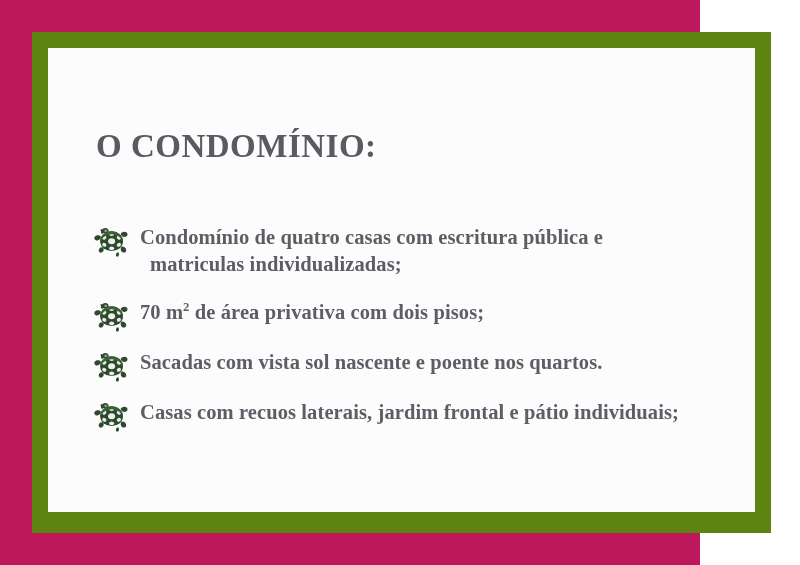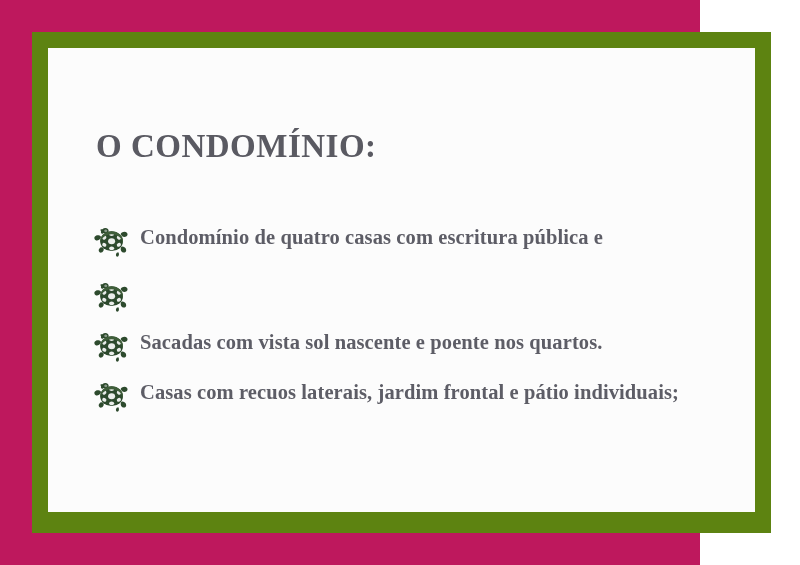--- a/index.html
+++ b/index.html
@@ -147,20 +147,21 @@
                   <ellipse cx="10.3" cy="19.8" rx="2.2" ry="1.8" transform="rotate(32 10.3 19.8)"></ellipse>
                   <ellipse cx="24.9" cy="19.8" rx="2.2" ry="1.8" transform="rotate(-32 24.9 19.8)"></ellipse>
                 </g>
 
                 <path d="M17.6 6.3c6.3 0 11.4 4.4 11.4 9.9 0 0.6-0.1 1.2-0.2 1.8-0.7-5.0-5.5-8.8-11.2-8.8-5.7 0-10.5 3.8-11.2 8.8-0.1-0.6-0.2-1.2-0.2-1.8 0-5.5 5.1-9.9 11.4-9.9z" fill="#3f5e3a"></path>
               </g>
             </svg>
           </span>
           <span class="bullet-text">
             <span>Condomínio de quatro casas com escritura pública e</span>
+            <span class="line2">matriculas individualizadas;</span>
           </span>
         </li>
 
         <li class="bullet-item tight">
           <span class="turtle-icon">
             <svg viewBox="0 0 36 32" width="36" height="32" aria-hidden="true">
               <g fill="#2d4a2d">
                 <path d="M8.4 4.2c1.6-1.5 4.1-1.6 5.5-0.2 1.1 1.1 1.0 2.9-0.2 3.9-1.1 0.9-2.8 0.9-3.9 0.1-0.4 0.7-1.2 1.0-1.9 0.7-0.9-0.4-1.2-1.5-0.8-2.4-0.6-0.5-0.8-1.4-0.3-2.0l1.6-0.1z"></path>
                 <path d="M10.6 5.0c0.7-0.6 1.8-0.6 2.4 0.1 0.5 0.6 0.3 1.5-0.4 1.9-0.8 0.4-1.8 0.1-2.2-0.6-0.3-0.5-0.2-1.1 0.2-1.4z" fill="#fcfcfc" opacity="0.45"></path>
                 <path d="M5.6 10.6c-1.9-0.9-4.0-0.4-4.9 1.2-0.8 1.4-0.1 3.1 1.5 3.6 1.4 0.4 2.9-0.2 3.8-1.3 0.6-0.7 1.0-1.6 1.1-2.4l-1.5-1.1z"></path>
@@ -175,20 +176,21 @@
                   <ellipse cx="17.6" cy="23.3" rx="2.5" ry="1.9"></ellipse>
                   <ellipse cx="10.3" cy="12.6" rx="2.2" ry="1.8" transform="rotate(-32 10.3 12.6)"></ellipse>
                   <ellipse cx="24.9" cy="12.6" rx="2.2" ry="1.8" transform="rotate(32 24.9 12.6)"></ellipse>
                   <ellipse cx="10.3" cy="19.8" rx="2.2" ry="1.8" transform="rotate(32 10.3 19.8)"></ellipse>
                   <ellipse cx="24.9" cy="19.8" rx="2.2" ry="1.8" transform="rotate(-32 24.9 19.8)"></ellipse>
                 </g>
                 <path d="M17.6 6.3c6.3 0 11.4 4.4 11.4 9.9 0 0.6-0.1 1.2-0.2 1.8-0.7-5.0-5.5-8.8-11.2-8.8-5.7 0-10.5 3.8-11.2 8.8-0.1-0.6-0.2-1.2-0.2-1.8 0-5.5 5.1-9.9 11.4-9.9z" fill="#3f5e3a"></path>
               </g>
             </svg>
           </span>
+          <span class="bullet-text"><span>70 m</span><sup>2</sup><span> de área privativa com dois pisos;</span></span>
         </li>
 
         <li class="bullet-item tight">
           <span class="turtle-icon">
             <svg viewBox="0 0 36 32" width="36" height="32" aria-hidden="true">
               <g fill="#2d4a2d">
                 <path d="M8.4 4.2c1.6-1.5 4.1-1.6 5.5-0.2 1.1 1.1 1.0 2.9-0.2 3.9-1.1 0.9-2.8 0.9-3.9 0.1-0.4 0.7-1.2 1.0-1.9 0.7-0.9-0.4-1.2-1.5-0.8-2.4-0.6-0.5-0.8-1.4-0.3-2.0l1.6-0.1z"></path>
                 <path d="M10.6 5.0c0.7-0.6 1.8-0.6 2.4 0.1 0.5 0.6 0.3 1.5-0.4 1.9-0.8 0.4-1.8 0.1-2.2-0.6-0.3-0.5-0.2-1.1 0.2-1.4z" fill="#fcfcfc" opacity="0.45"></path>
                 <path d="M5.6 10.6c-1.9-0.9-4.0-0.4-4.9 1.2-0.8 1.4-0.1 3.1 1.5 3.6 1.4 0.4 2.9-0.2 3.8-1.3 0.6-0.7 1.0-1.6 1.1-2.4l-1.5-1.1z"></path>
                 <path d="M7.0 22.2c-1.4 0.6-2.4 2.0-2.3 3.4 0.1 1.4 1.3 2.3 2.6 2.0 1.3-0.3 2.2-1.5 2.4-2.8 0.1-0.9-0.1-1.8-0.5-2.4l-2.2-0.2z"></path>

